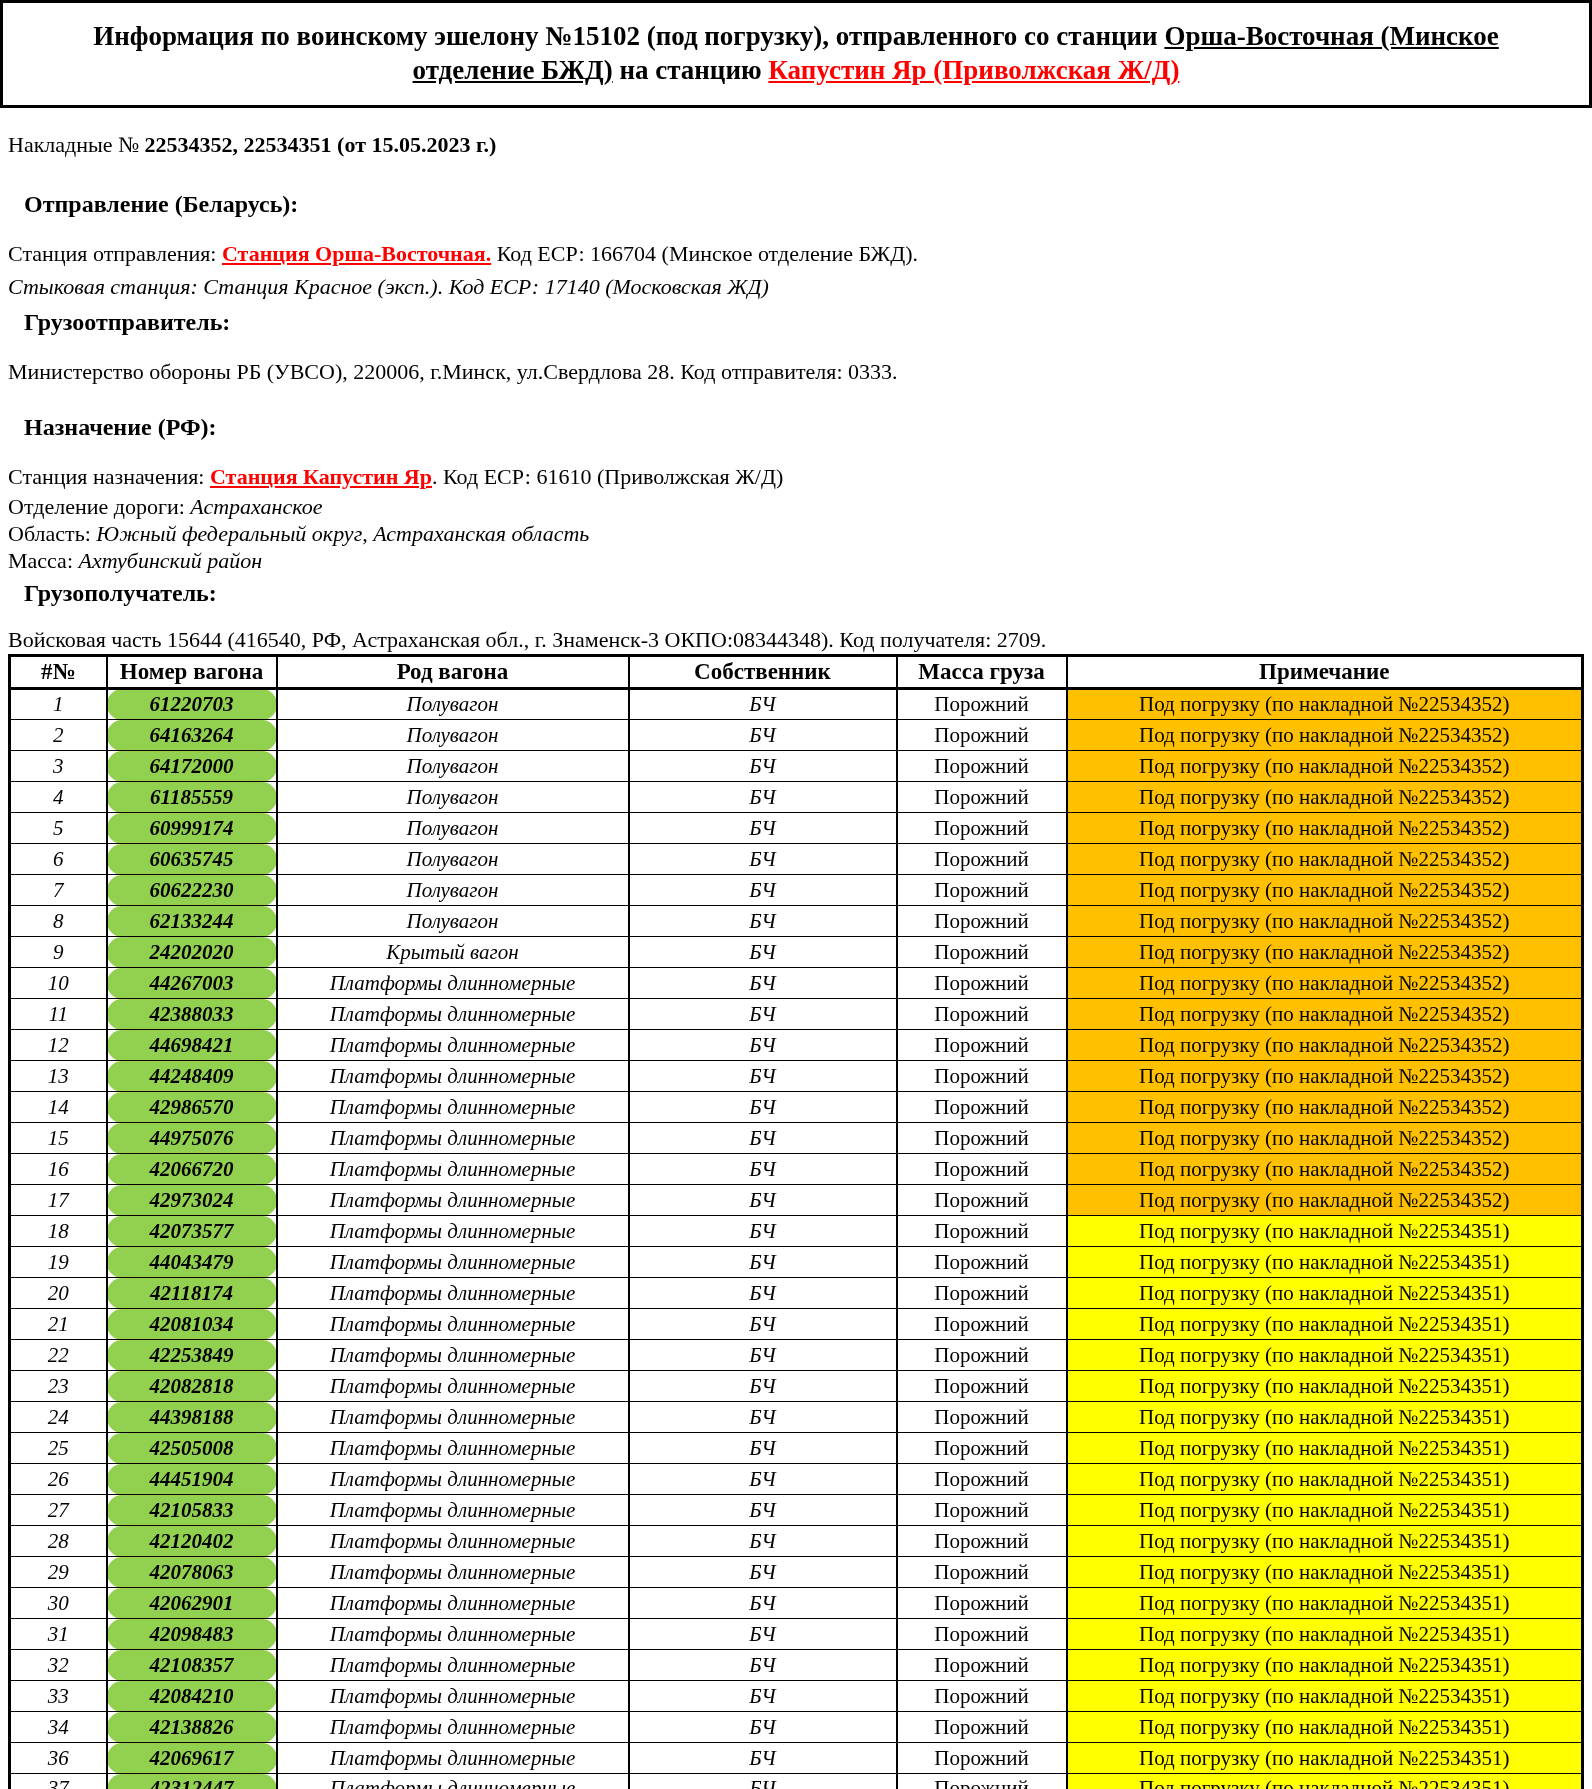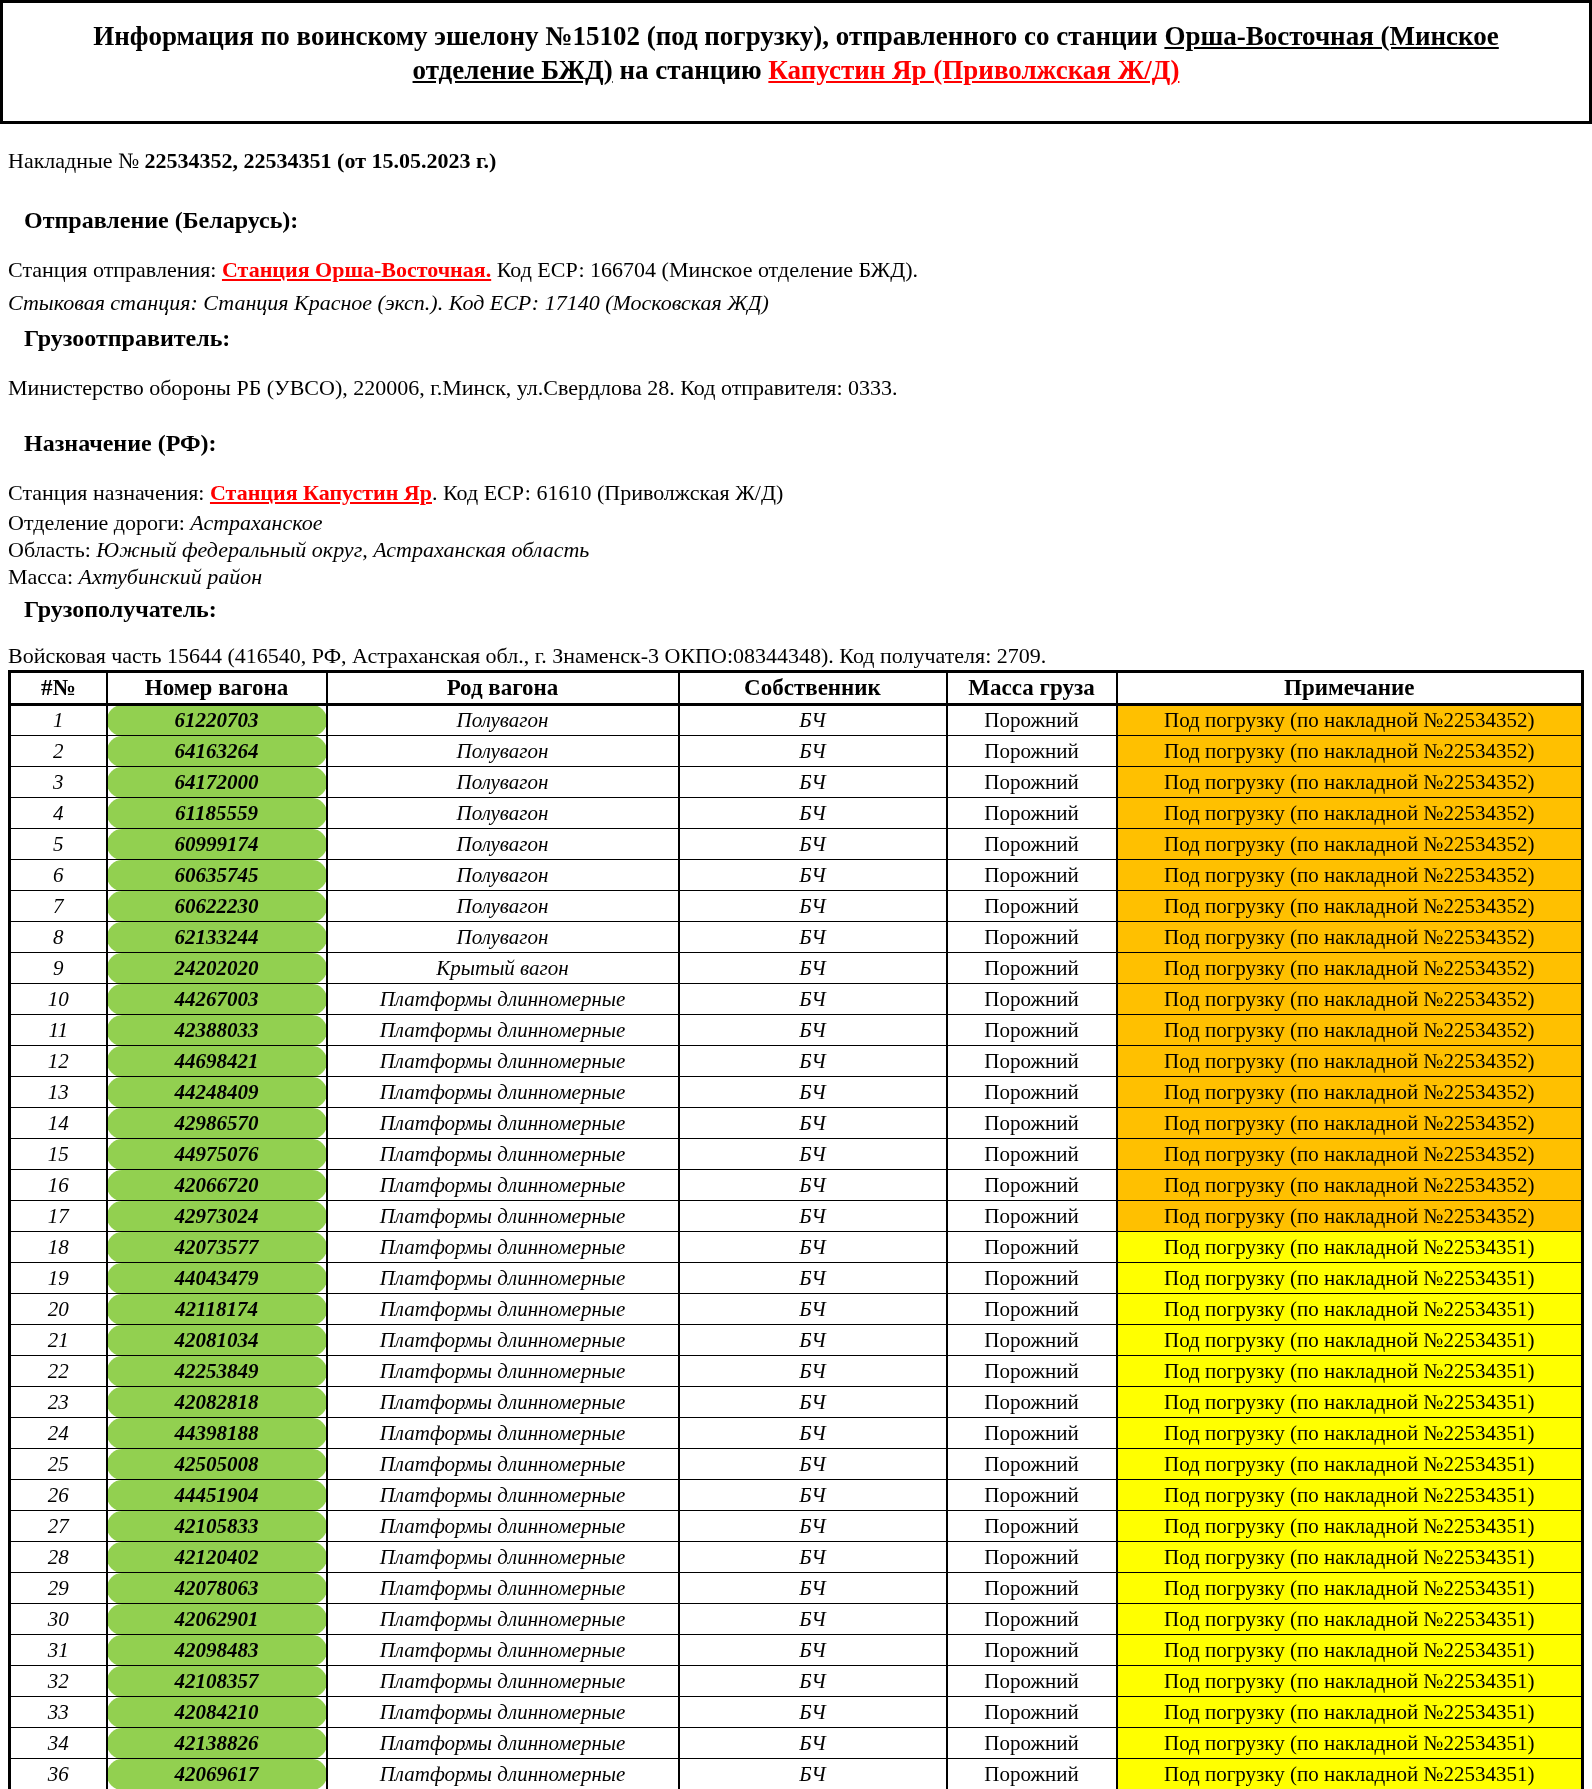--- a/index.html
+++ b/index.html
@@ -8,21 +8,21 @@
     font-family: "Liberation Serif", "DejaVu Serif", serif;
     color: #000;
   }
   body {
     width: 1592px; height: 1789px;
     overflow: hidden;
     position: relative;
   }
   .title-block {
     box-sizing: border-box;
-    width: 1592px; height: 124px;
+    width: 1592px; height: 108px;
     border: 3px solid #000;
     padding: 16px 70px 0 70px;
     text-align: center;
     font-weight: bold;
     font-size: 27px;
     line-height: 34px;
   }
   .u-black { text-decoration: underline; }
   .red { color: var(--accent-red, #f00); }
   .u-red { text-decoration: underline; }
@@ -62,21 +62,21 @@
     border: 1px solid #000;
     border-left-width: 2px;
     border-right-width: 2px;
     font-size: 21px;
     text-align: center;
     padding: 0 2px;
     overflow: hidden;
     white-space: nowrap;
   }
   .col0 { width: 97px; }
-  .col1 { width: 220px; }
+  .col1 { width: 170px; }
   .col2 { width: 352px; }
   .col3 { width: 268px; }
   .col4 { width: 170px; }
   .col5 { width: auto; }
   td.td-num { font-style: italic; }
   td.td-wagon { background: var(--wagon-green, #92D050); font-weight: bold; font-style: italic; border-radius: 15px; }
   td.td-type { font-style: italic; }
   td.td-owner { font-style: italic; }
   td.td-mass { font-style: normal; }
   td.td-note { text-align: left; padding-left: 3px; }

